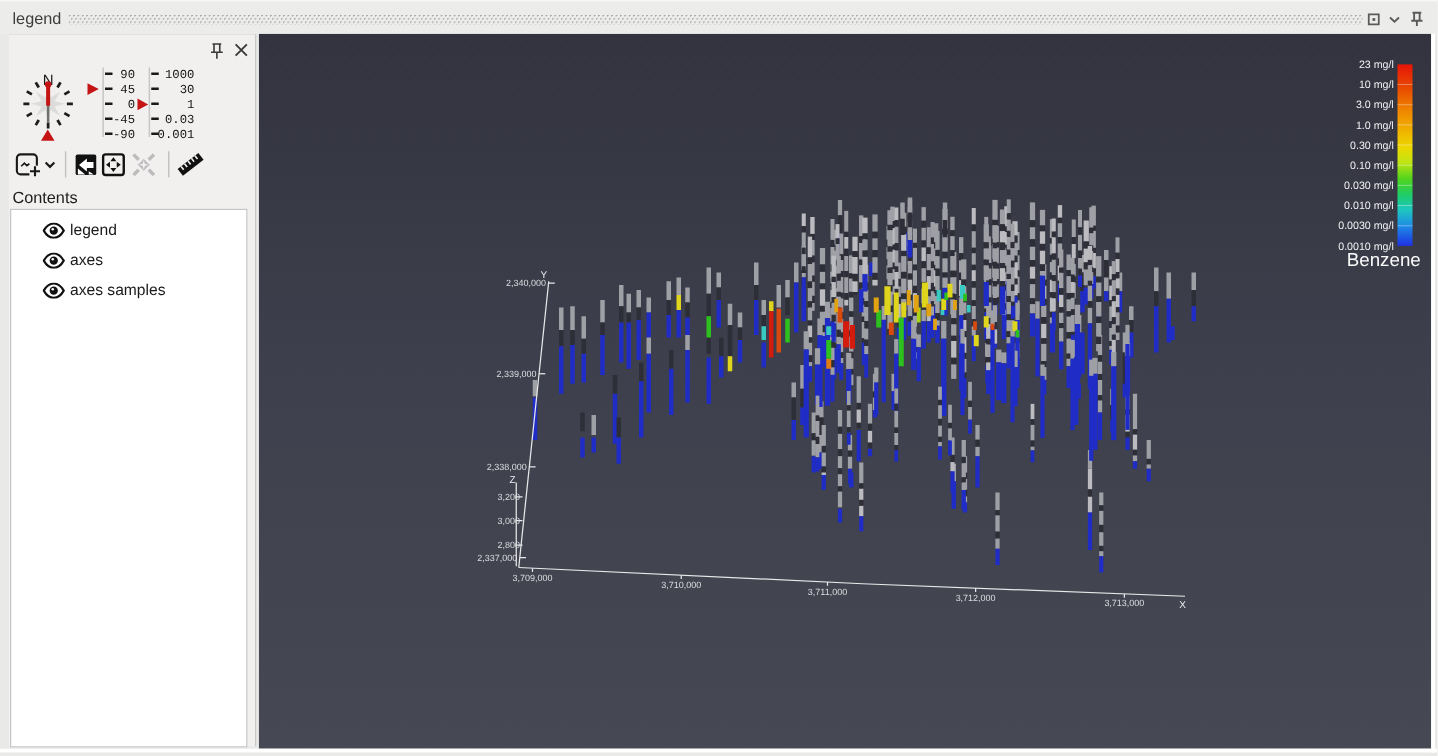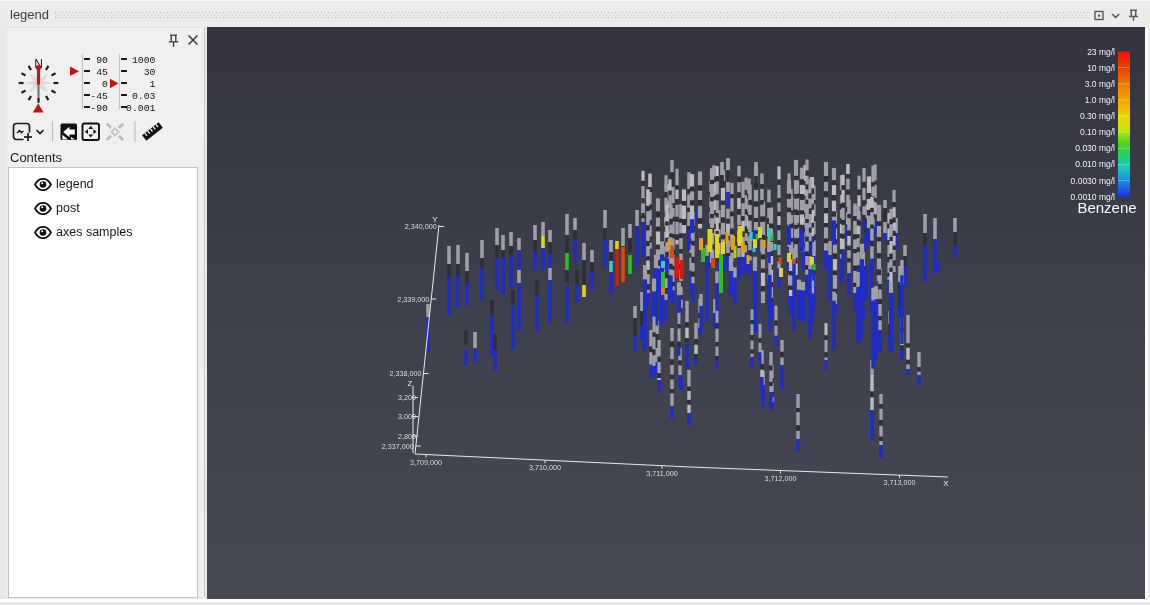--- a/index.html
+++ b/index.html
@@ -123,21 +123,21 @@
             <circle cx="8.2" cy="5.3" r="1.0" fill="#fff"></circle>
           </svg>
           <span>legend</span>
         </div>
       <div class="item" style="top:28px">
           <svg width="18" height="13" viewBox="0 0 18 13">
             <path d="M1,6.5 C3.5,2 6,0.8 9,0.8 C12,0.8 14.5,2 17,6.5 C14.5,11 12,12.2 9,12.2 C6,12.2 3.5,11 1,6.5 Z" fill="none" stroke="#111" stroke-width="1.7"></path>
             <circle cx="9" cy="6.5" r="3.3" fill="#111"></circle>
             <circle cx="8.2" cy="5.3" r="1.0" fill="#fff"></circle>
           </svg>
-          <span>post</span>
+          <span>axes</span>
         </div>
       <div class="item" style="top:52px">
           <svg width="18" height="13" viewBox="0 0 18 13">
             <path d="M1,6.5 C3.5,2 6,0.8 9,0.8 C12,0.8 14.5,2 17,6.5 C14.5,11 12,12.2 9,12.2 C6,12.2 3.5,11 1,6.5 Z" fill="none" stroke="#111" stroke-width="1.7"></path>
             <circle cx="9" cy="6.5" r="3.3" fill="#111"></circle>
             <circle cx="8.2" cy="5.3" r="1.0" fill="#fff"></circle>
           </svg>
           <span>axes samples</span>
         </div>
     </div>

